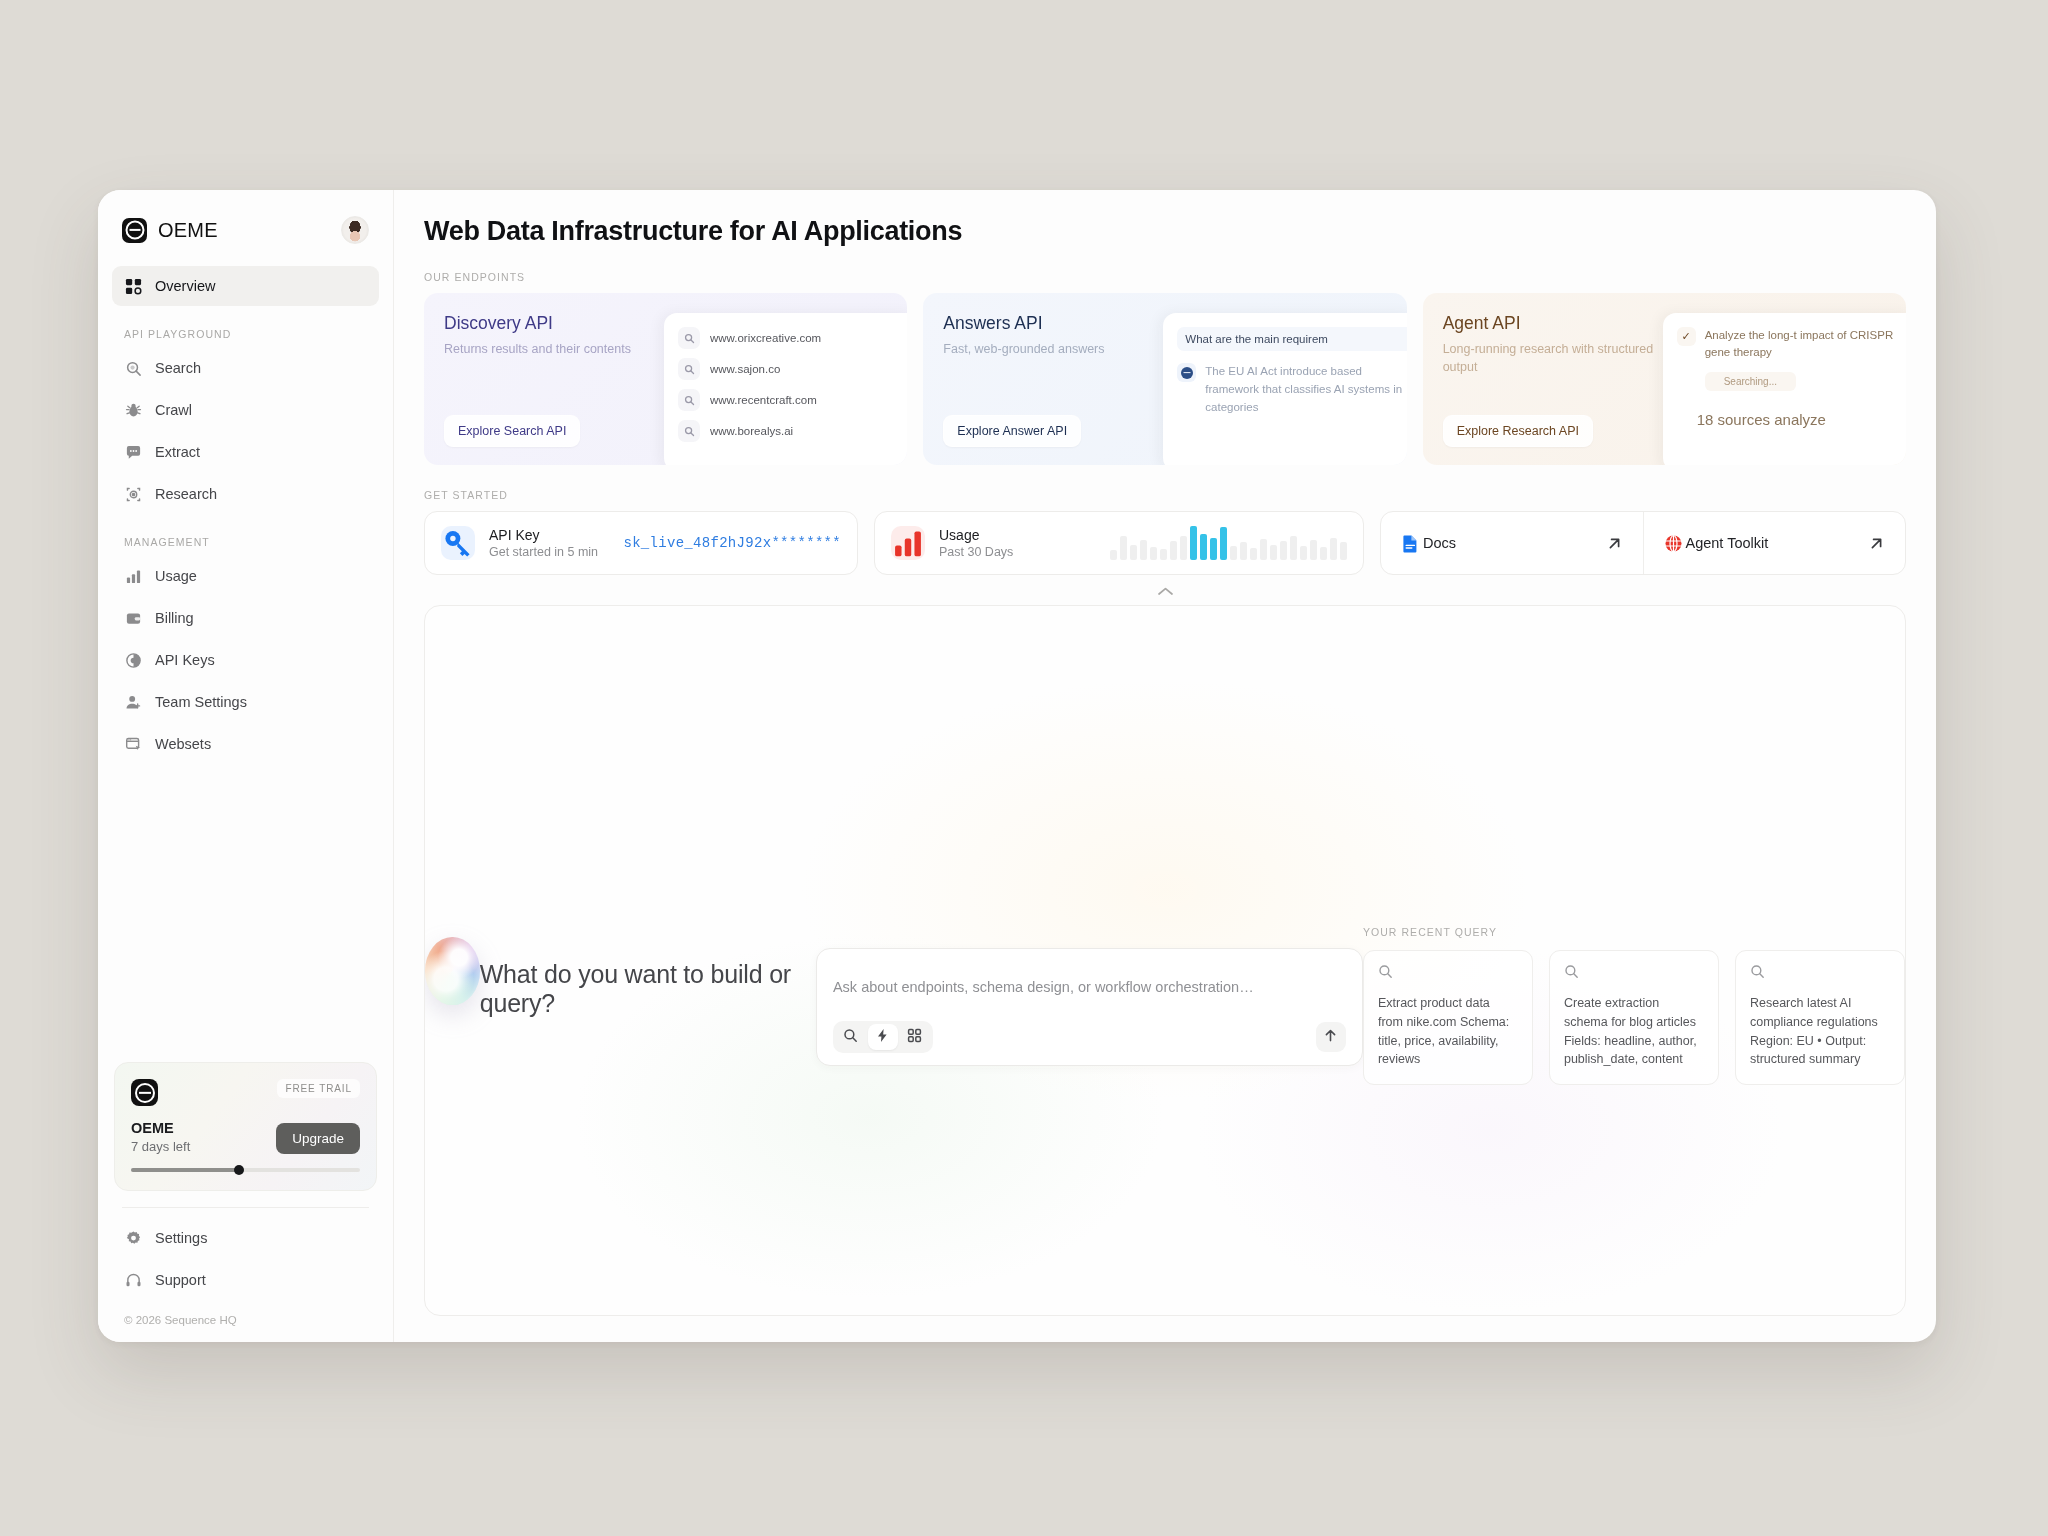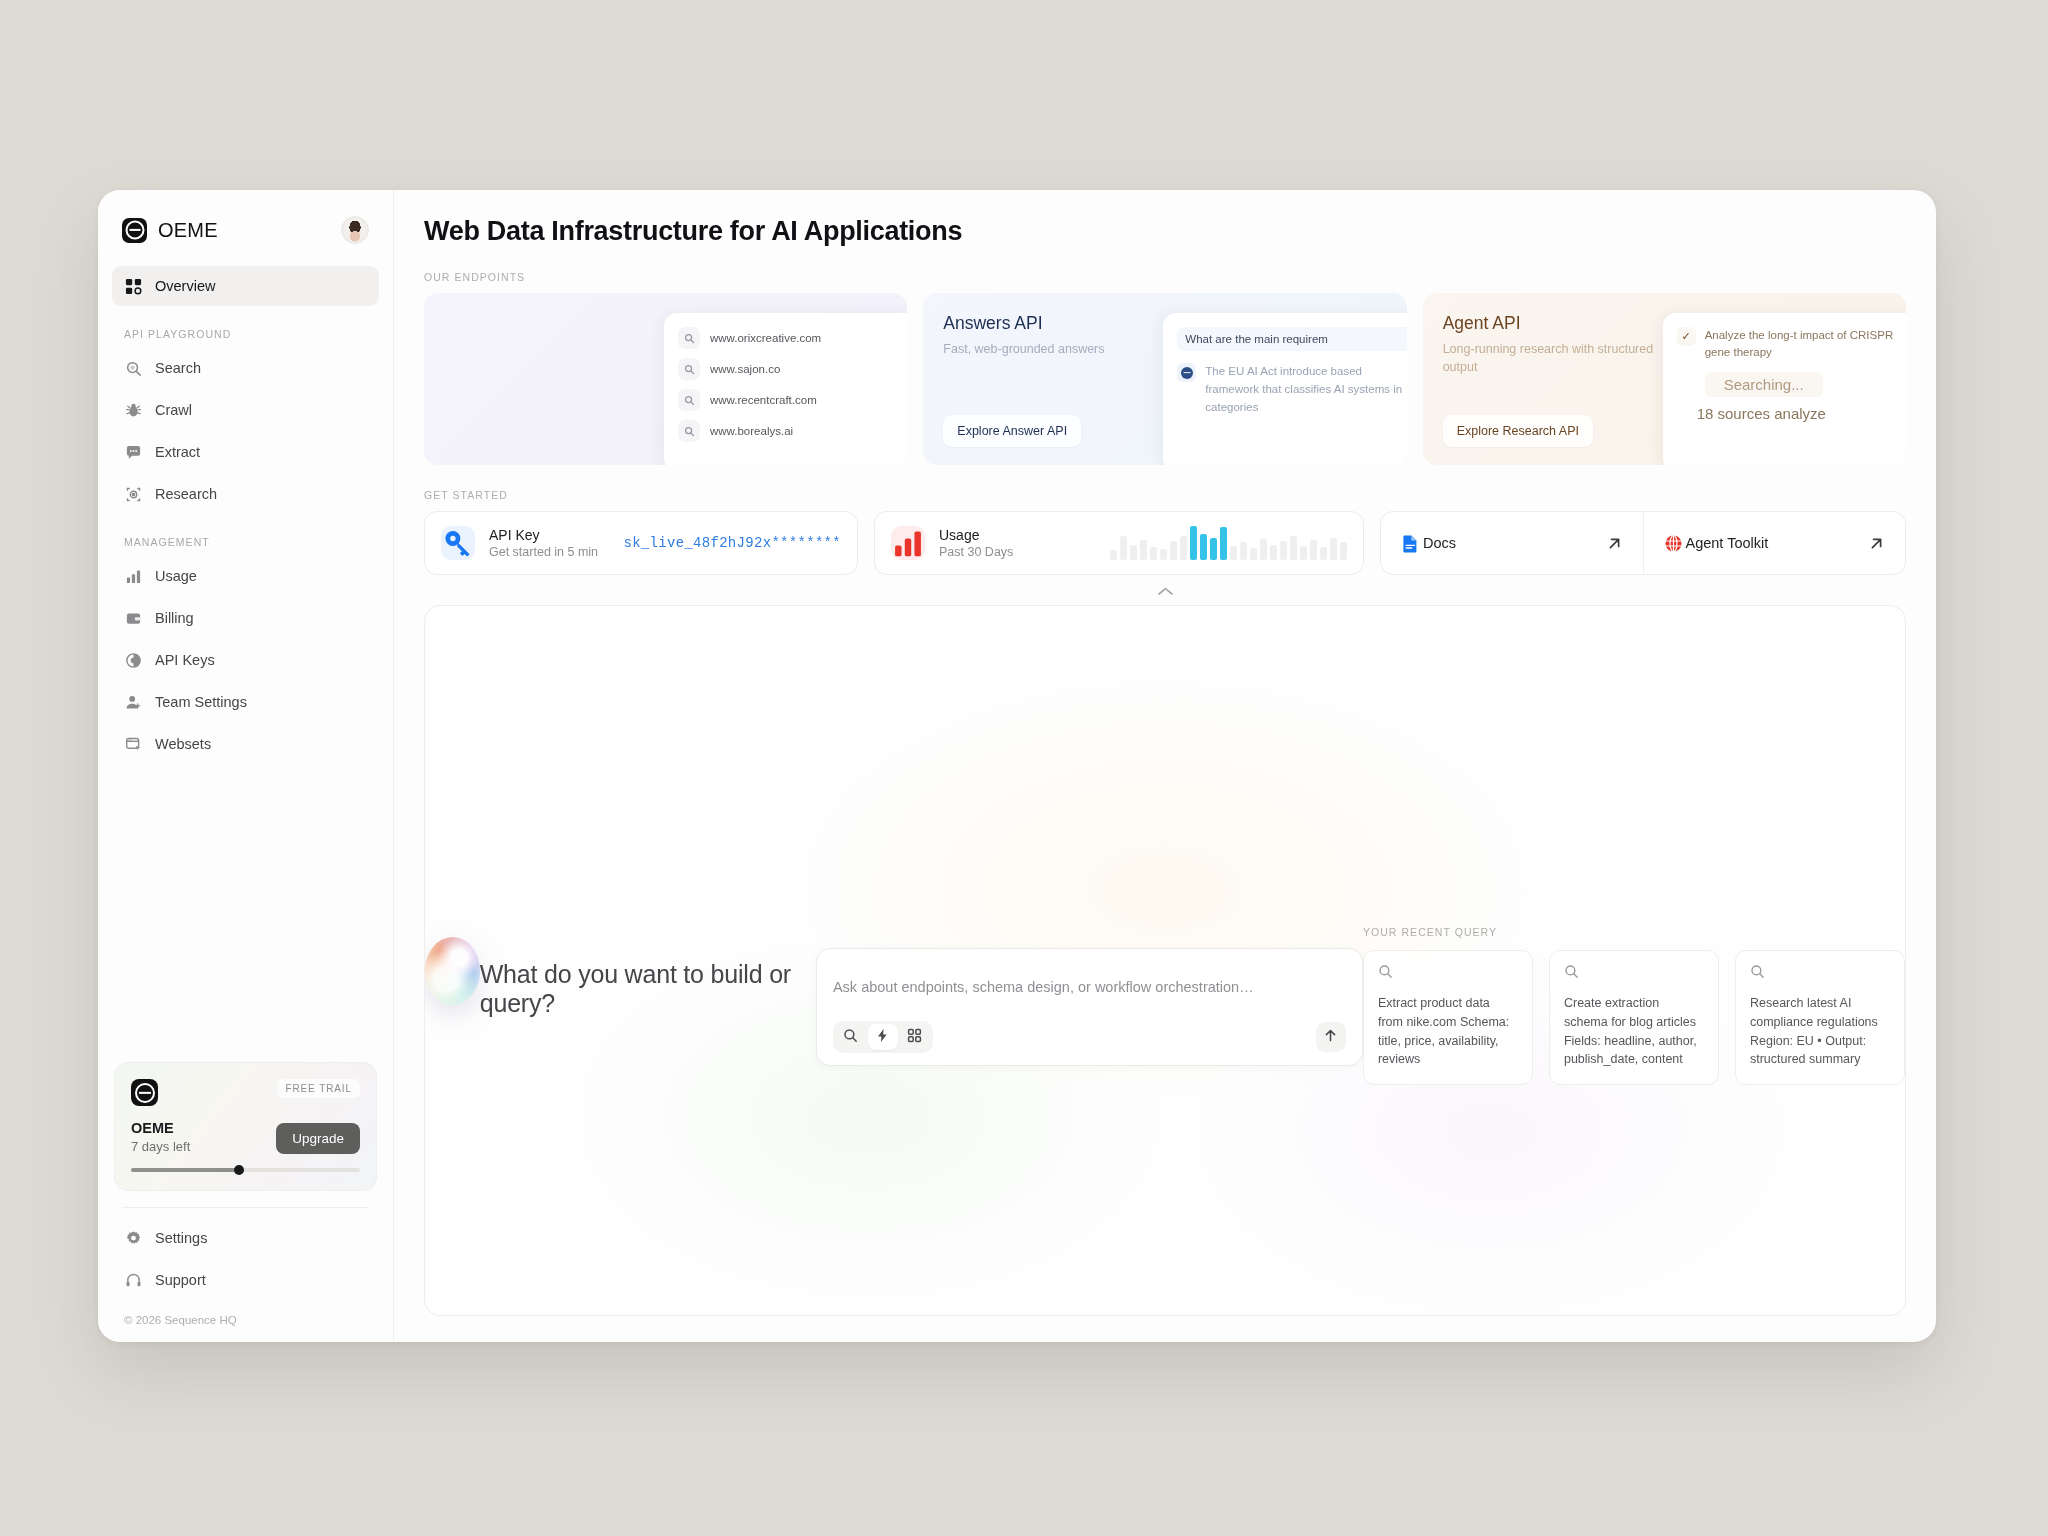--- a/index.html
+++ b/index.html
@@ -209,22 +209,22 @@
   .ep-agent .ep-title { color: #6b4521; }
   .ep-agent .ep-desc { color: #c4ae96; }
   .ep-agent .ep-btn { color: #6b4521; }
   .agent-body { display:flex; gap: 9px; }
   .agent-check {
     width: 19px; height: 19px; flex:0 0 19px; border-radius: 6px; background:#faf6f1;
     display:flex; align-items:center; justify-content:center; color:#6b4521; font-size: 11px;
   }
   .agent-txt { font-size: 11.5px; line-height: 1.5; color: #8b765d; }
   .agent-status {
-    font-size: 15px; color: #b09a80; background: #faf6f1; border-radius: 6px;
-    padding: 4px 19px; display: inline-block; margin: 10px 0 8px 28px;
+    font-size: 10px; color: #b09a80; background: #faf6f1; border-radius: 6px;
+    padding: 4px 19px; display: inline-block; margin: 10px 0 20px 28px;
   }
   .agent-sources { font-size: 15px; color: #8b765d; margin-left: 20px; white-space: nowrap; }
 
   
   .gs-row { display: flex; gap: 16px; }
   .gs-card {
     border-radius: 13px; border: 1px solid #edecea; background: #fff;
     height: 64px; display: flex; align-items: center; padding: 0 16px; justify-content: flex-end;
   }
   .gs-apikey { flex: 0 0 434px; gap: 14px; }
@@ -502,20 +502,25 @@
 
   <main class="main">
 
     <h1 class="page-title">Web Data Infrastructure for AI Applications</h1>
 
     <div class="section-label">OUR ENDPOINTS</div>
 
     <section class="endpoints">
 
       <article class="ep-card ep-discovery">
+        <div class="ep-left">
+          <div class="ep-title">Discovery API</div>
+          <div class="ep-desc">Returns results and their contents</div>
+          <button class="ep-btn">Explore Search API</button>
+        </div>
         <div class="ep-right">
           <div class="mock-row">
             <span class="mock-sq">
                 <svg viewBox="0 0 12 12" fill="none" stroke="currentColor" stroke-width="1.4">
                   <circle cx="5" cy="5" r="3.3"></circle>
                   <path d="M7.6 7.6L10.4 10.4" stroke-linecap="round"></path>
                 </svg>
               </span>
             <span class="mock-txt">www.orixcreative.com</span>
           </div>

